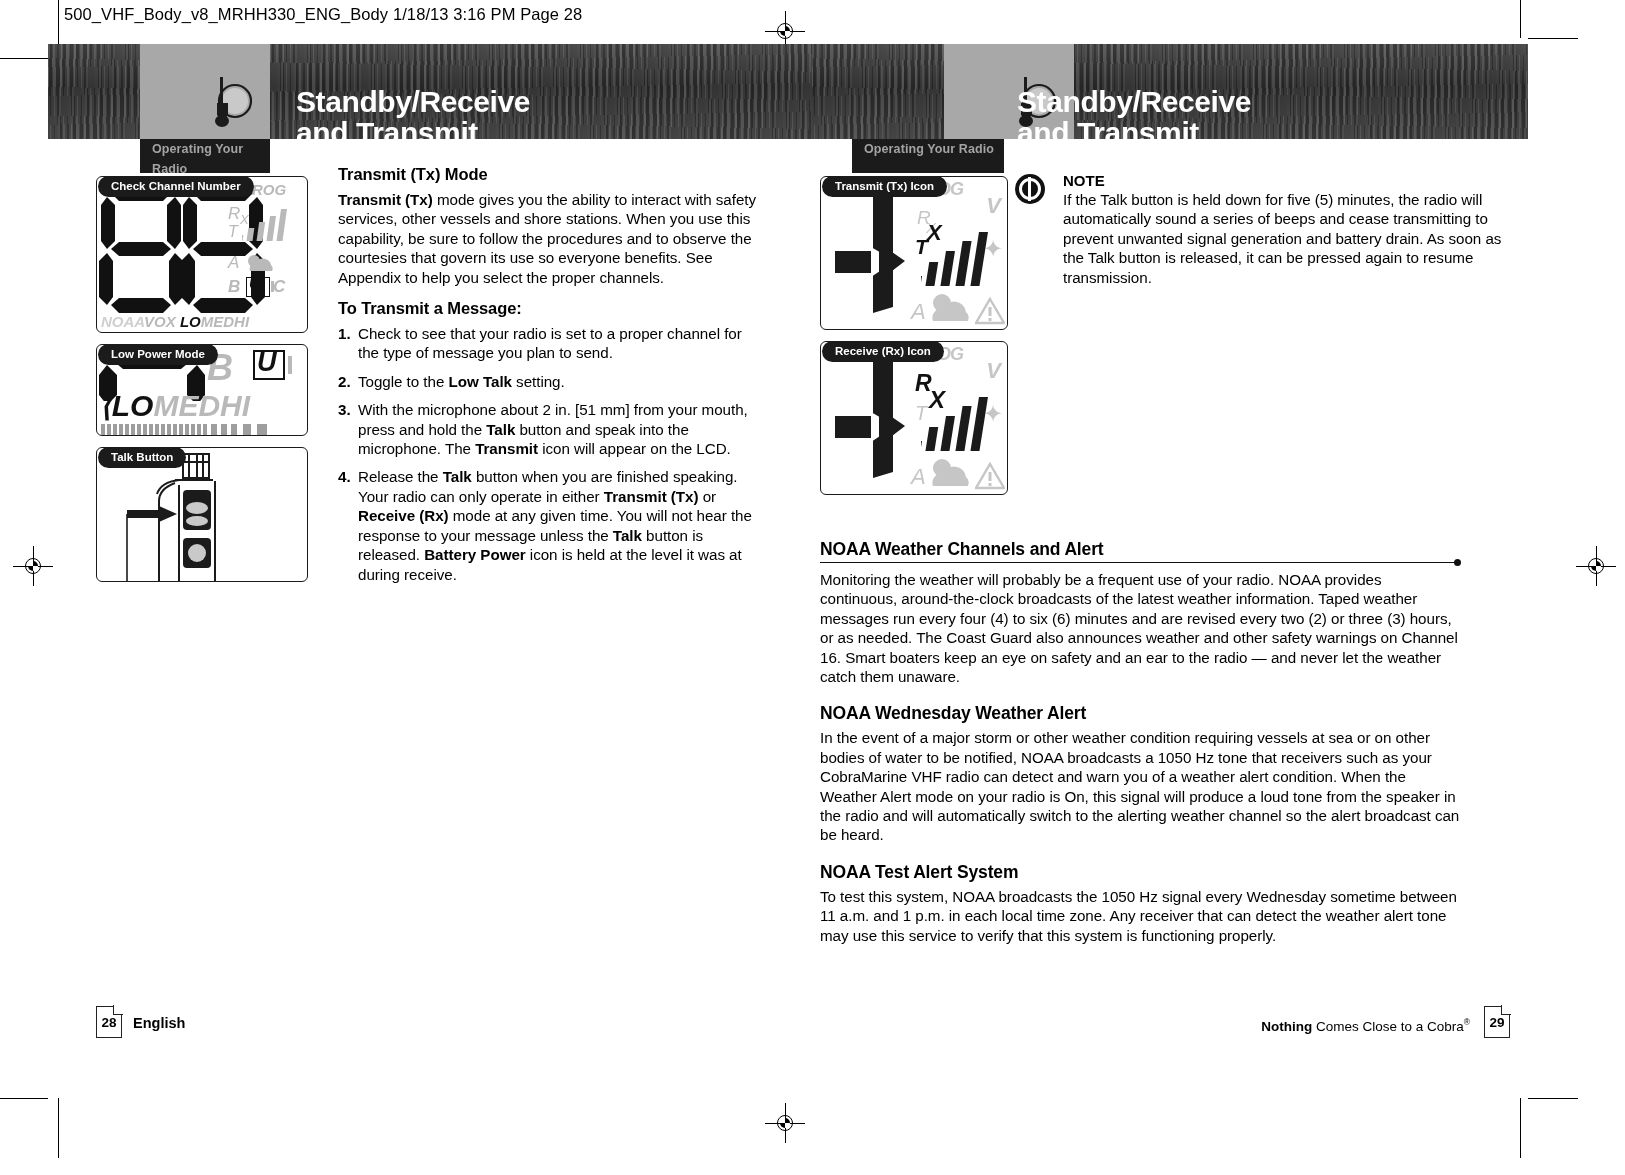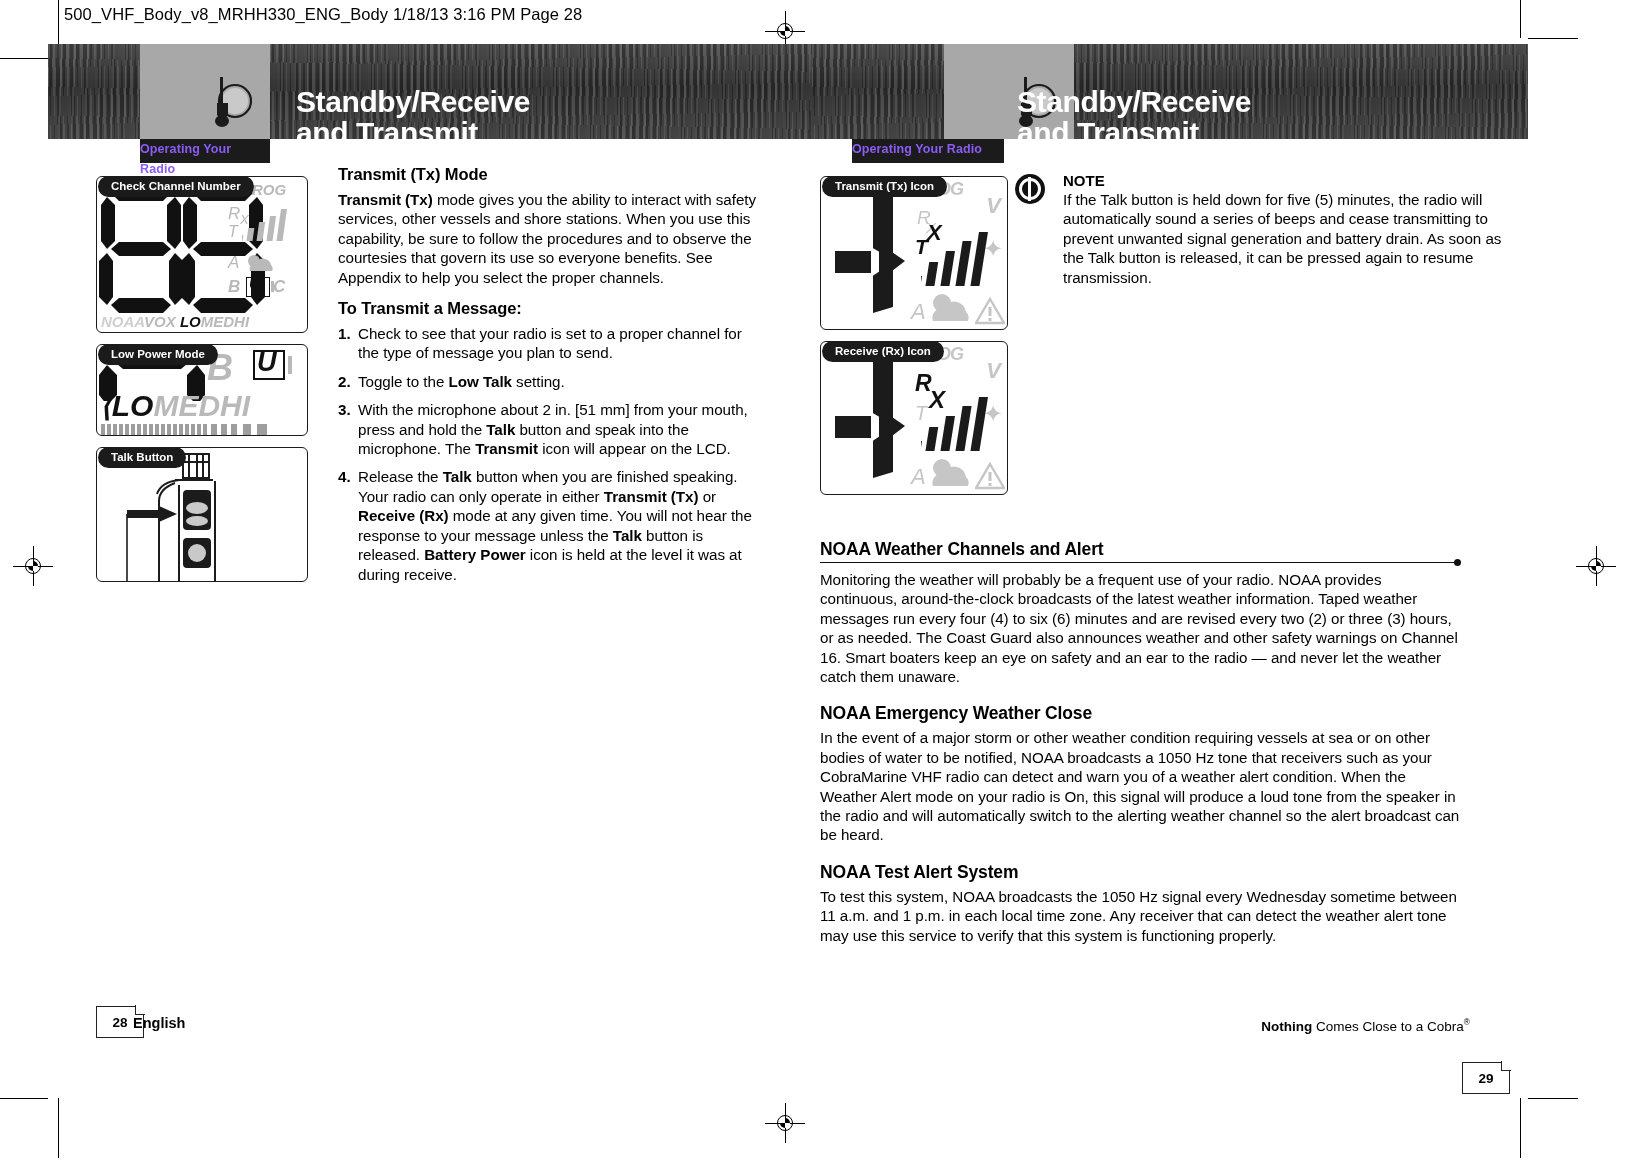--- a/index.html
+++ b/index.html
@@ -30,22 +30,22 @@
   .band{position:absolute;top:0;left:0;height:95px;width:100%;overflow:hidden;
         background:#3a3a3a;}
   .band .tex{position:absolute;inset:0;
      background:
        repeating-linear-gradient(92deg, rgba(255,255,255,.10) 0 2px, rgba(0,0,0,.16) 2px 5px, rgba(255,255,255,.05) 5px 9px, rgba(0,0,0,.10) 9px 13px),
        repeating-linear-gradient(88deg, rgba(255,255,255,.07) 0 3px, rgba(0,0,0,.12) 3px 7px),
        linear-gradient(180deg,#4a4a4a 0%,#2f2f2f 45%,#434343 100%);
      opacity:1;}
   .iconbox{position:absolute;top:0;width:130px;height:95px;background:#a8a8a8;}
   .iconbox .radio{position:absolute;right:16px;bottom:8px;width:52px;height:58px;}
-  .tagstrip{position:absolute;height:24px;background:#1b1b1b;color:#8b5cf6;
-            font-size:12.5px;font-weight:bold;line-height:20px;padding-left:0;
+  .tagstrip{position:absolute;height:34px;background:#1b1b1b;color:#a3a3a3;
+            font-size:12.5px;font-weight:bold;line-height:20px;padding-left:12px;
             box-sizing:border-box;letter-spacing:.1px;}
   .bandtitle{position:absolute;color:#fff;font-weight:bold;font-size:30px;line-height:31px;
              letter-spacing:-.4px;}
 
   
   .colL{position:absolute;left:48px;top:165px;width:212px;}
   .colR{position:absolute;left:290px;top:165px;width:420px;}
 
   h3.sect{font-size:16.5px;font-weight:bold;margin:0 0 6px 0;letter-spacing:-.1px;}
   p.body{font-size:15.2px;line-height:19.4px;margin:0 0 12px 0;letter-spacing:-.05px;}
@@ -79,21 +79,21 @@
   
   .ruleHead{position:relative;margin:0 0 5px 0;}
   .ruleHead h2{font-size:17.5px;font-weight:bold;margin:0;display:inline-block;
                letter-spacing:-.15px;}
   .ruleLine{position:absolute;left:0;right:0;bottom:-3px;height:1.3px;background:#111;}
   .ruleDot{position:absolute;right:-1px;bottom:-6px;width:7px;height:7px;border-radius:50%;
            background:#111;}
   h4.sub{font-size:17.5px;font-weight:bold;margin:17px 0 4px 0;letter-spacing:-.15px;}
 
   
-  .pagemark{position:absolute;width:48px;height:32px;border:1.6px solid #222;box-sizing:border-box;
+  .pagemark{position:absolute;width:26px;height:32px;border:1.6px solid #222;box-sizing:border-box;
             font-size:13.5px;font-weight:bold;text-align:center;line-height:32px;background:#fff;}
   .pagemark .fold{position:absolute;right:-1.6px;top:-1.6px;width:9px;height:9px;background:#fff;
             border-left:1.6px solid #222;border-bottom:1.6px solid #222;
             transform:none;}
   .footlabel{position:absolute;font-size:14.5px;font-weight:bold;}
   .tagline{position:absolute;font-size:13.5px;white-space:nowrap;}
   .tagline b{font-weight:bold;}
   .tagline sup{font-size:8.5px;vertical-align:super;}
 </style>
 </head>
@@ -454,29 +454,29 @@
 
     <div style="position:absolute;left:8px;top:495px;width:640px;">
 
       <div class="ruleHead" style="margin-bottom:10px;">
         <h2>NOAA Weather Channels and Alert</h2>
         <div class="ruleLine"></div>
         <div class="ruleDot"></div>
       </div>
       <p class="body">Monitoring the weather will probably be a frequent use of your radio. NOAA provides continuous, around-the-clock broadcasts of the latest weather information. Taped weather messages run every four (4) to six (6) minutes and are revised every two (2) or three (3) hours, or as needed. The Coast Guard also announces weather and other safety warnings on Channel 16. Smart boaters keep an eye on safety and an ear to the radio — and never let the weather catch them unaware.</p>
 
-      <h4 class="sub">NOAA Emergency Weather Close</h4>
+      <h4 class="sub">NOAA Wednesday Weather Alert</h4>
       <p class="body">In the event of a major storm or other weather condition requiring vessels at sea or on other bodies of water to be notified, NOAA broadcasts a 1050 Hz tone that receivers such as your CobraMarine VHF radio can detect and warn you of a weather alert condition. When the Weather Alert mode on your radio is On, this signal will produce a loud tone from the speaker in the radio and will automatically switch to the alerting weather channel so the alert broadcast can be heard.</p>
 
       <h4 class="sub">NOAA Test Alert System</h4>
       <p class="body">To test this system, NOAA broadcasts the 1050 Hz signal every Wednesday sometime between 11 a.m. and 1 p.m. in each local time zone. Any receiver that can detect the weather alert tone may use this service to verify that this system is functioning properly.</p>
     </div>
 
     <div class="tagline" style="right:58px;top:973px;text-align:right;">
       <b>Nothing</b><span> Comes Close to a Cobra</span><sup>®</sup>
     </div>
-    <div class="pagemark" style="right:18px;top:1018px;">
+    <div class="pagemark" style="right:18px;top:962px;">
       <div class="fold"></div>
       <span>29</span>
     </div>
   </div>
 
 </div>
 
 </body></html>

